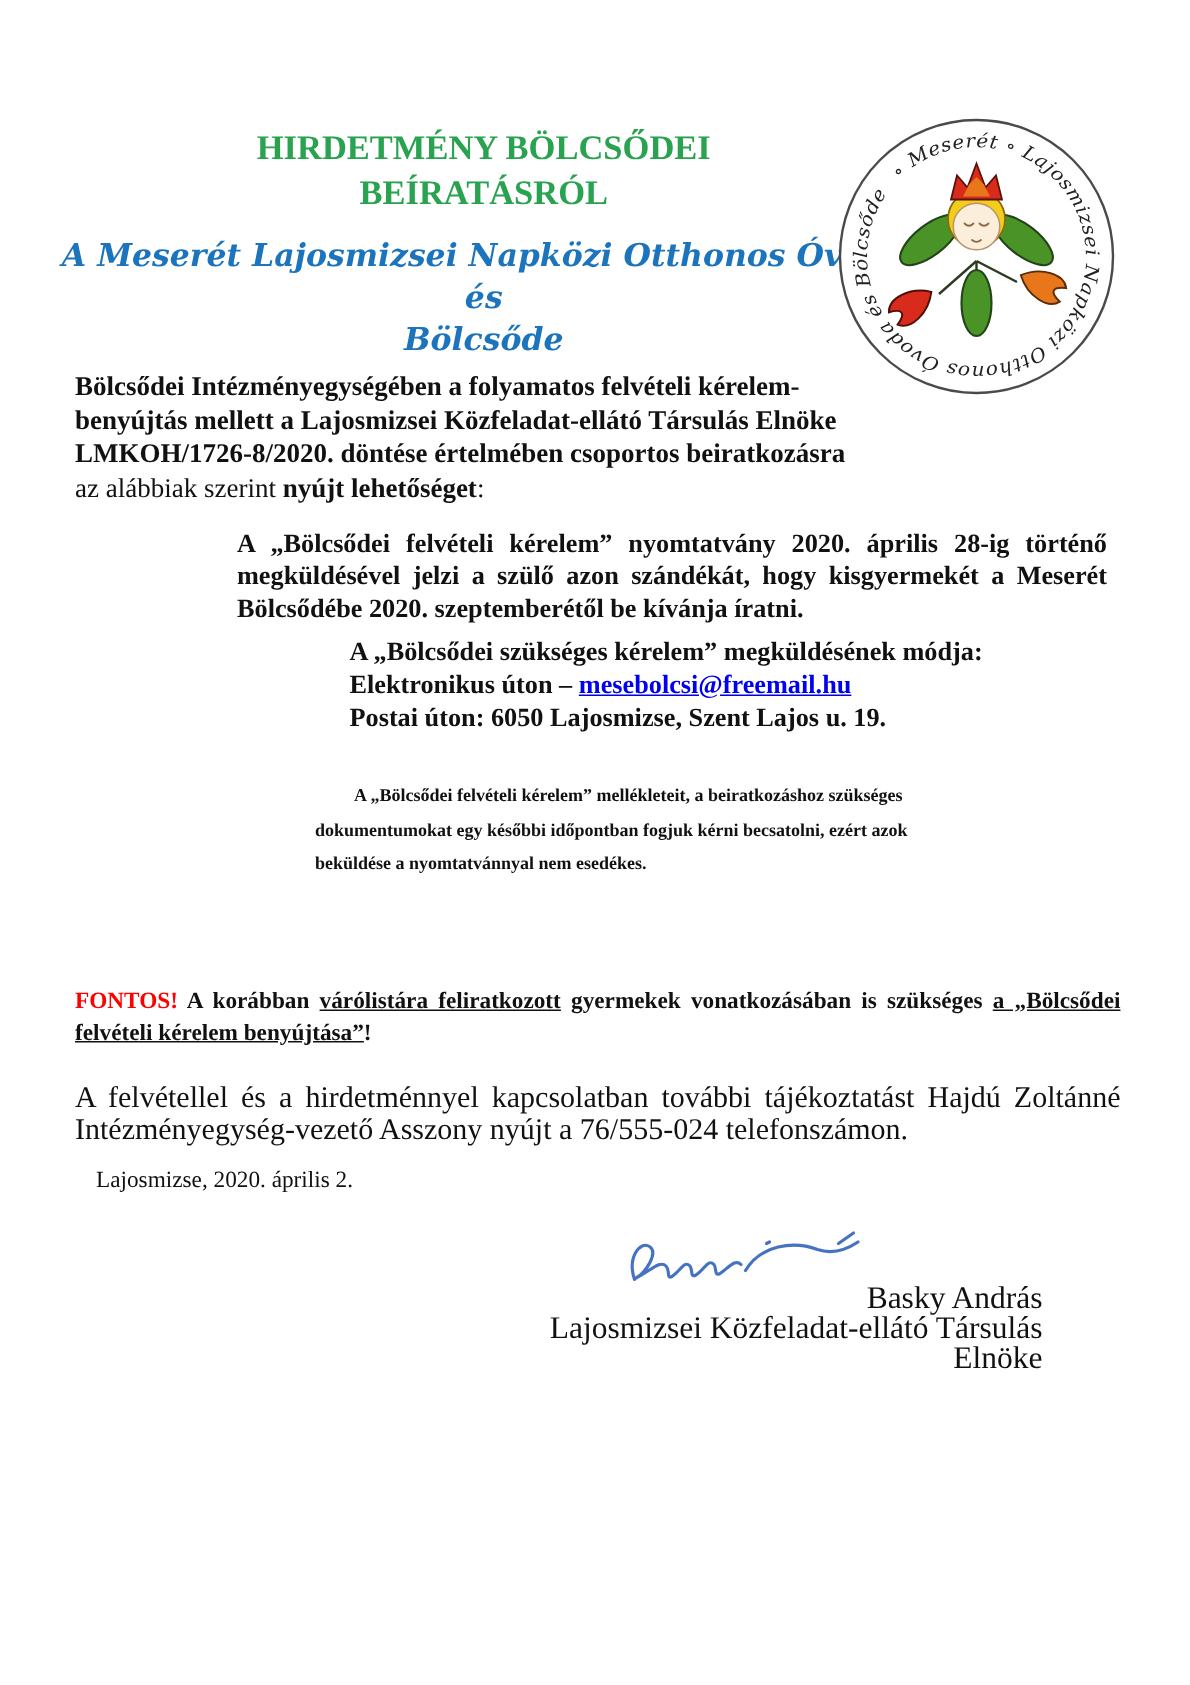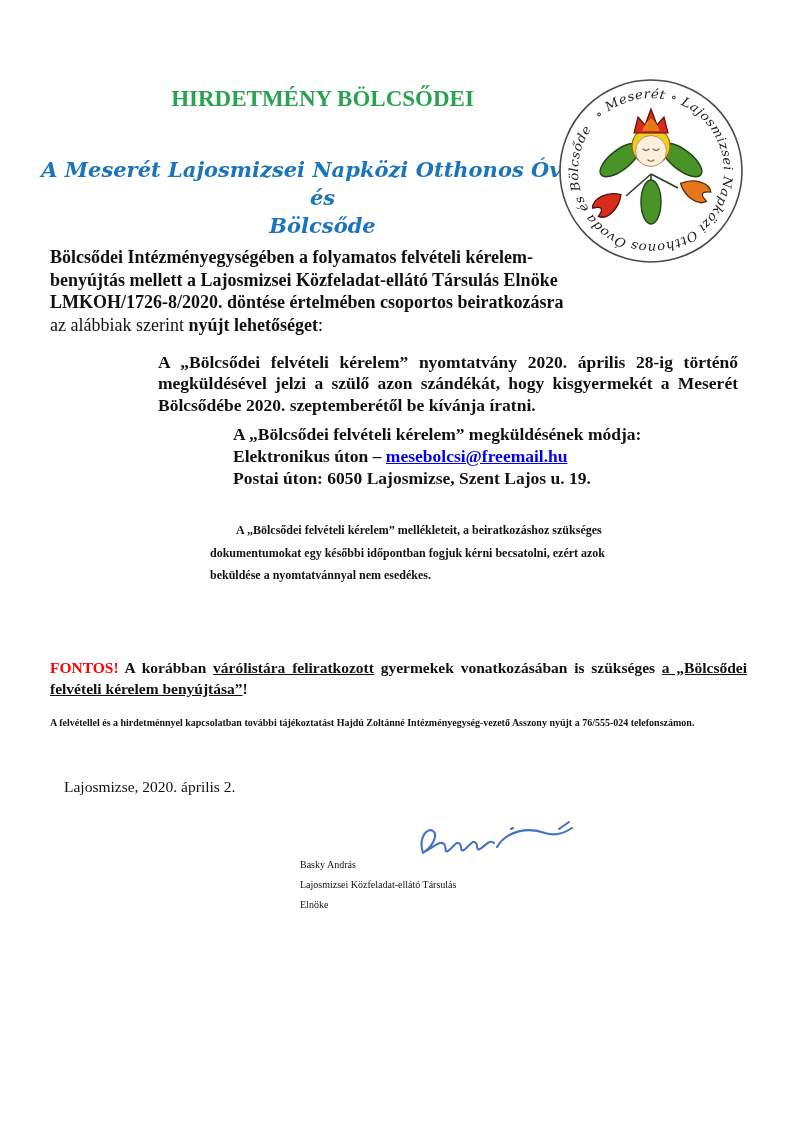--- a/index.html
+++ b/index.html
@@ -15,26 +15,26 @@
             color:var(--subtitle_blue);font-family:"DejaVu Serif","Liberation Serif",serif;}
   
   .intro{position:absolute;top:228px;left:50px;width:522px;font-size:18px;line-height:22.5px;}
   .para-form{position:absolute;top:334px;left:158px;width:580px;font-weight:bold;
              font-size:17.5px;line-height:21.5px;text-align:justify;}
   .submission{position:absolute;top:423px;left:233px;font-weight:bold;font-size:17.5px;line-height:22px;}
   .attachments{position:absolute;top:507px;left:210px;width:422px;font-weight:bold;
                font-size:12px;line-height:22.5px;text-indent:26px;}
   .important{position:absolute;top:633px;left:50px;width:697px;font-weight:bold;
              font-size:15.5px;line-height:20.5px;text-align:justify;margin-top:25px;}
-  .contact{position:absolute;top:702px;left:50px;width:697px;font-size:10px;
-           line-height:21px;text-align:justify;font-weight:bold;}
+  .contact{position:absolute;top:702px;left:50px;width:697px;font-size:20px;
+           line-height:21px;text-align:justify;}
   .date{position:absolute;top:762px;left:64px;font-size:15.5px;}
   
-  .signature{position:absolute;top:820px;left:300px;width:395px;text-align:left;
-             font-size:10px;line-height:20px;}
+  .signature{position:absolute;top:820px;left:300px;width:395px;text-align:right;
+             font-size:21px;line-height:20px;}
   .sig-script{display:block;margin:0 auto -7px auto;}
   .sig-script path{fill:none;stroke:var(--signature_blue);stroke-width:2.1;
                    stroke-linecap:round;stroke-linejoin:round;}
   
   .r-bold{font-weight:700;}
   .r-regular{font-weight:400;}
   .r-boldu{font-weight:700;text-decoration:underline;}
   .r-redbold{font-weight:700;color:var(--alert_red);}
   .email-link{color:var(--link_blue);font-weight:700;text-decoration:underline;cursor:pointer;}
   
@@ -52,20 +52,21 @@
   .crown{fill:var(--logo_red);stroke:#5a130a;stroke-width:1.2;}
   .crown-inner{fill:var(--logo_orange);stroke:none;}
 </style>
 </head>
 <body>
 
 <div class="page">
 
   <div class="title">
     <div>HIRDETMÉNY BÖLCSŐDEI</div>
+    <div>BEÍRATÁSRÓL</div>
   </div>
 
   <div class="subtitle">
     <div>A  Meserét Lajosmizsei Napközi Otthonos Óvoda és</div>
     <div>Bölcsőde</div>
   </div>
 
   <div class="logo">
     <svg viewBox="0 0 190 190" width="190" height="190">
       <circle class="logo-outer" cx="95" cy="95" r="91"></circle>
@@ -95,21 +96,21 @@
         <polygon class="crown-inner" points="86,55 90,47 95,42 100,47 104,55"></polygon>
       </g>
     </svg>
   </div>
 
   <p class="intro"><span class="r-bold">Bölcsődei Intézményegységében a folyamatos felvételi kérelem-benyújtás mellett a Lajosmizsei Közfeladat-ellátó Társulás Elnöke LMKOH/1726-8/2020. döntése értelmében csoportos beiratkozásra </span><span class="r-regular">az alábbiak szerint </span><span class="r-bold">nyújt lehetőséget</span><span class="r-regular">:</span></p>
 
   <p class="para-form">A „Bölcsődei felvételi kérelem” nyomtatvány 2020. április 28-ig történő megküldésével jelzi a szülő azon szándékát, hogy kisgyermekét a Meserét Bölcsődébe 2020. szeptemberétől be kívánja íratni.</p>
 
   <div class="submission">
-    <div>A „Bölcsődei felvételi kérelem” megküldésének módja:</div>
+    <div>A „Bölcsődei szükséges kérelem” megküldésének módja:</div>
     <div><span>Elektronikus úton – </span><a class="email-link">mesebolcsi@freemail.hu</a></div>
     <div>Postai úton: 6050 Lajosmizse, Szent Lajos u. 19.</div>
   </div>
 
   <p class="attachments">A „Bölcsődei felvételi kérelem” mellékleteit, a beiratkozáshoz szükséges dokumentumokat egy későbbi időpontban fogjuk kérni becsatolni, ezért azok beküldése a nyomtatvánnyal nem esedékes.</p>
 
   <p class="important"><span class="r-redbold">FONTOS!</span><span class="r-bold"> A korábban </span><span class="r-boldu">várólistára feliratkozott</span><span class="r-bold"> gyermekek vonatkozásában is szükséges </span><span class="r-boldu">a „Bölcsődei felvételi kérelem benyújtása”</span><span class="r-bold">!</span></p>
 
   <p class="contact">A felvétellel és a hirdetménnyel kapcsolatban további tájékoztatást Hajdú Zoltánné Intézményegység-vezető Asszony nyújt a 76/555-024 telefonszámon.</p>
 

